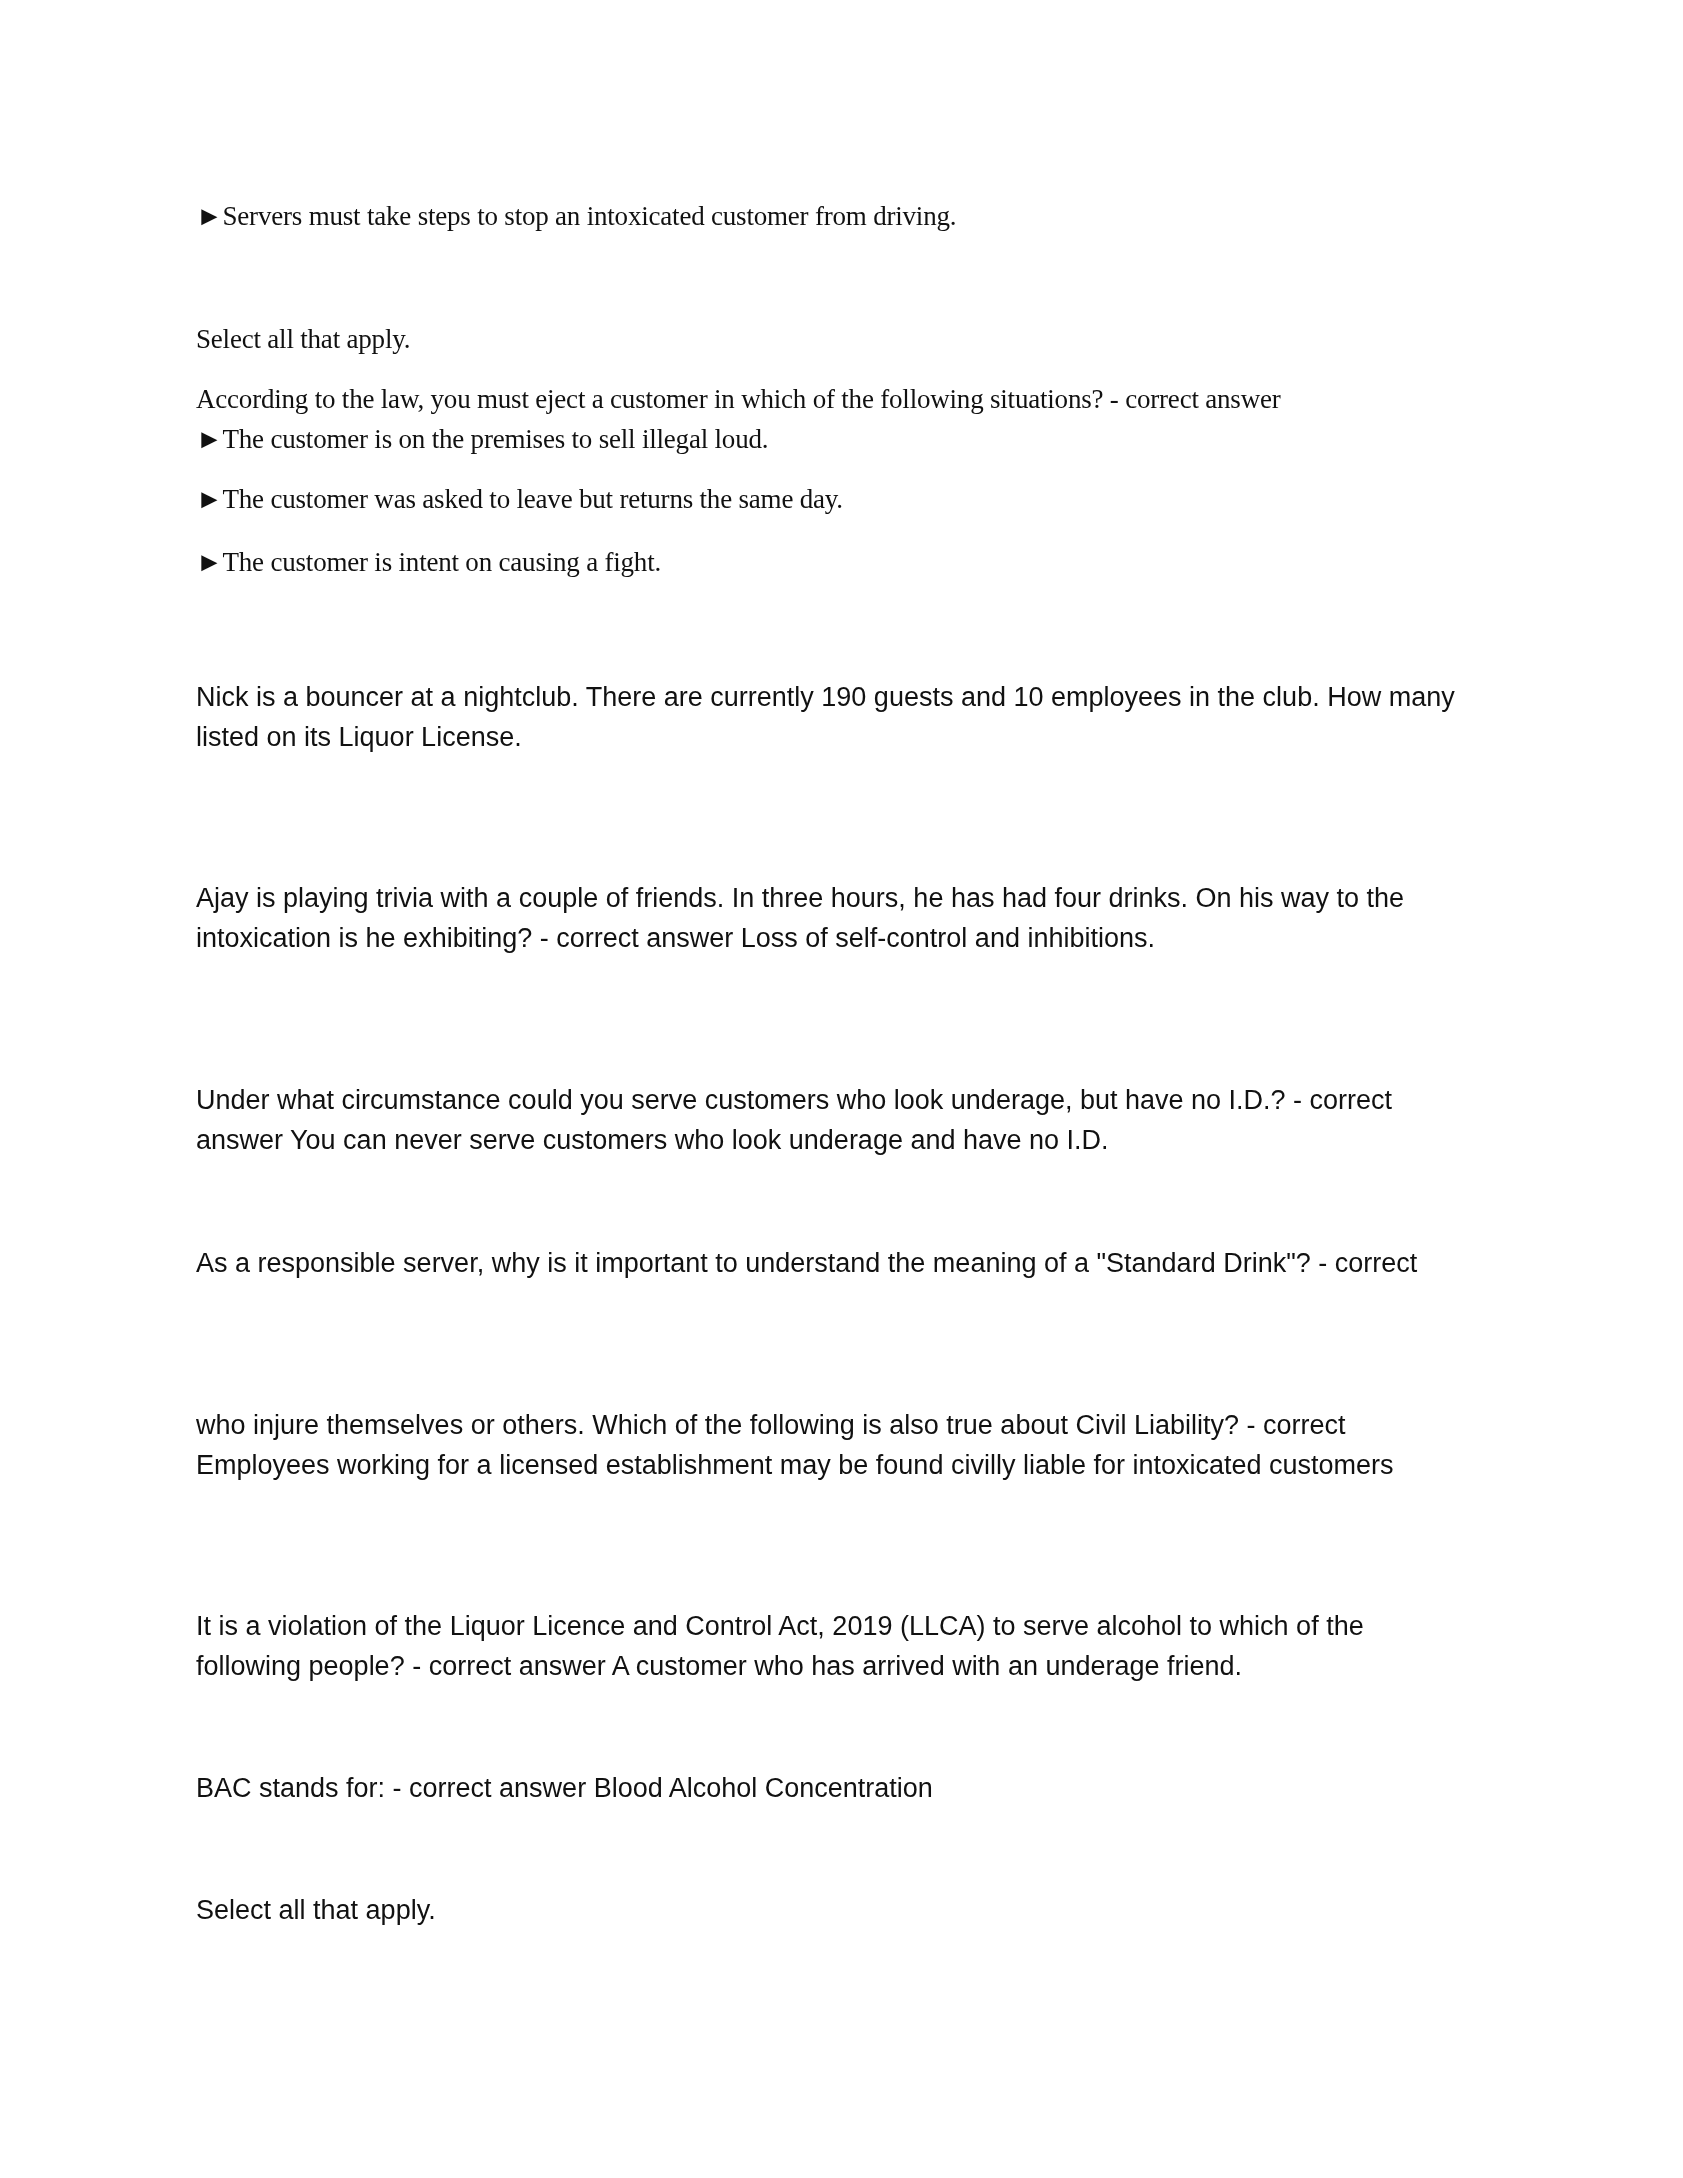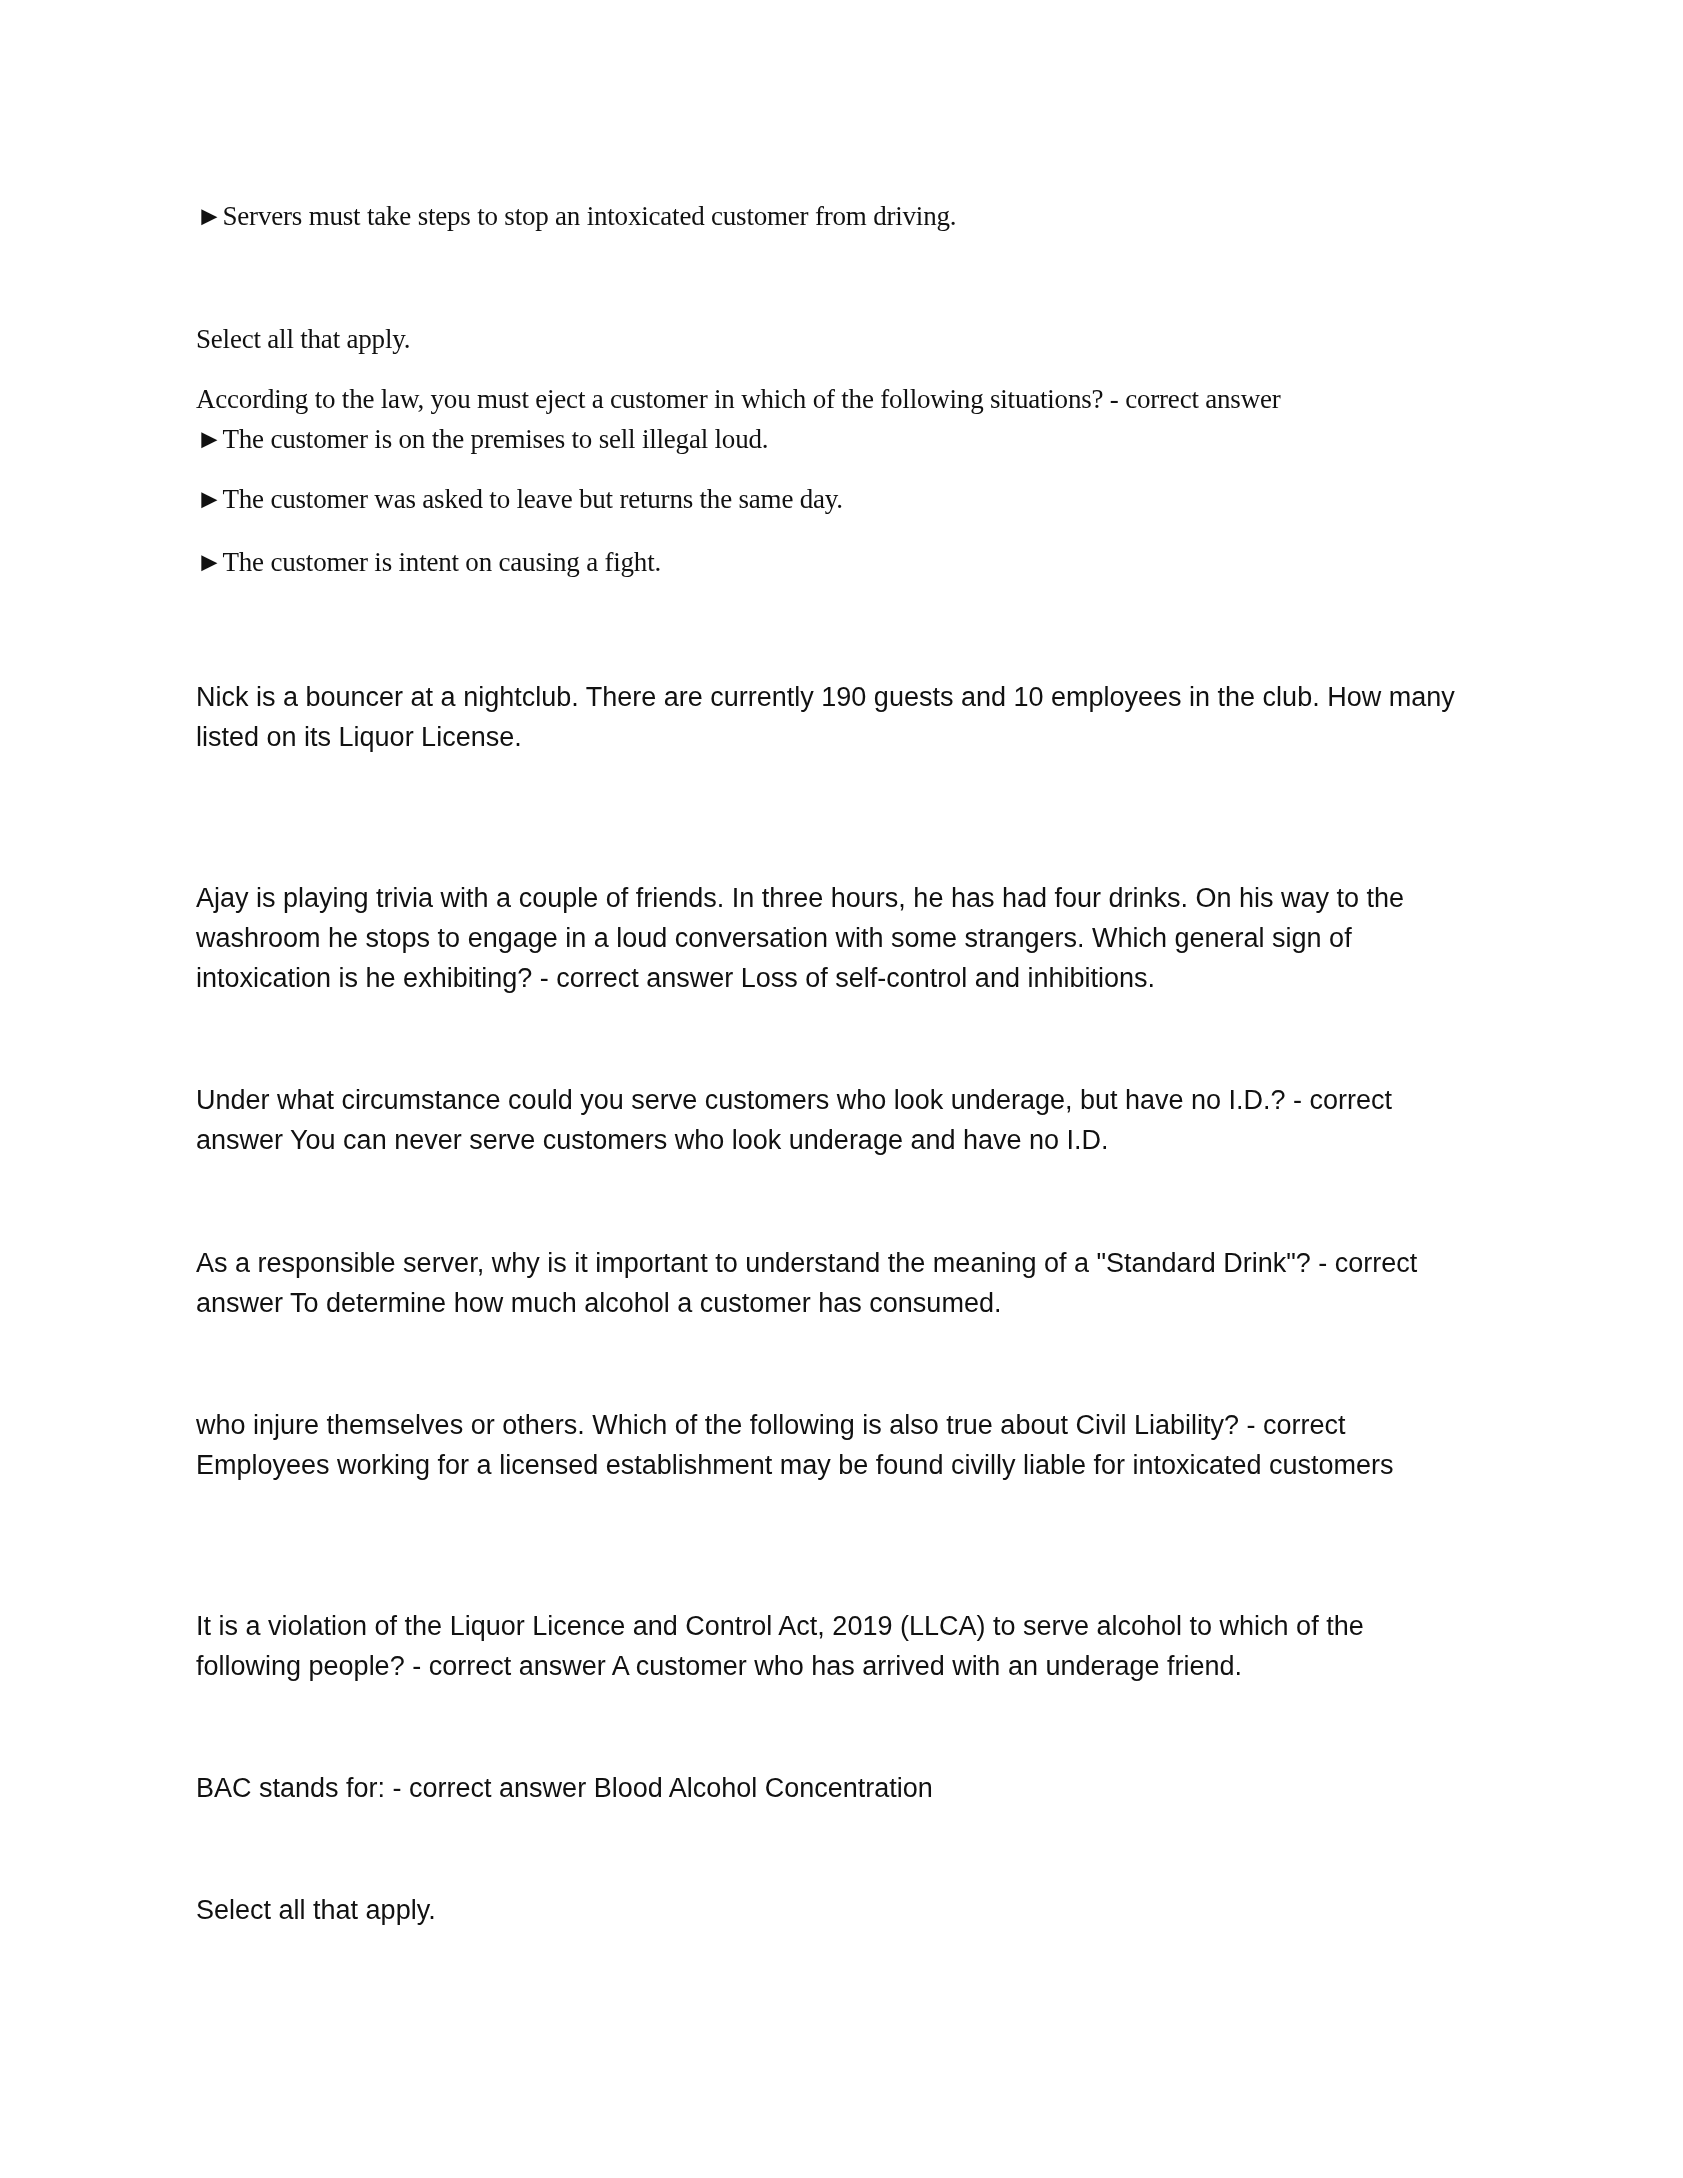--- a/index.html
+++ b/index.html
@@ -21,32 +21,30 @@
   <div class="line" style="top:479px">►The customer was asked to leave but returns the same day.</div>
   <div class="line" style="top:542px">►The customer is intent on causing a fight.</div>
 
   <div class="para" style="top:663px">
     <span class="l">Nick is a bouncer at a nightclub. There are currently 190 guests and 10 employees in the club. How many</span>
     <span class="l">listed on its Liquor License.</span>
   </div>
 
   <div class="para" style="top:864px">
     <span class="l">Ajay is playing trivia with a couple of friends. In three hours, he has had four drinks. On his way to the</span>
-    <span class="l">washroom he stops to engage in a loud conversation with some strangers. Which general sign of</span>
     <span class="l">intoxication is he exhibiting? -  correct answer  Loss of self-control and inhibitions.</span>
   </div>
 
   <div class="para" style="top:1066px">
     <span class="l">Under what circumstance could you serve customers who look underage, but have no I.D.? -  correct</span>
     <span class="l">answer  You can never serve customers who look underage and have no I.D.</span>
   </div>
 
   <div class="para" style="top:1229px">
     <span class="l">As a responsible server, why is it important to understand the meaning of a "Standard Drink"? -  correct</span>
-    <span class="l">answer  To determine how much alcohol a customer has consumed.</span>
   </div>
 
   <div class="para" style="top:1391px">
     <span class="l">who injure themselves or others. Which of the following is also true about Civil Liability? -  correct</span>
     <span class="l">Employees working for a licensed establishment may be found civilly liable for intoxicated customers</span>
   </div>
 
   <div class="para" style="top:1592px">
     <span class="l">It is a violation of the Liquor Licence and Control Act, 2019 (LLCA) to serve alcohol to which of the</span>
     <span class="l">following people? -  correct answer  A customer who has arrived with an underage friend.</span>

